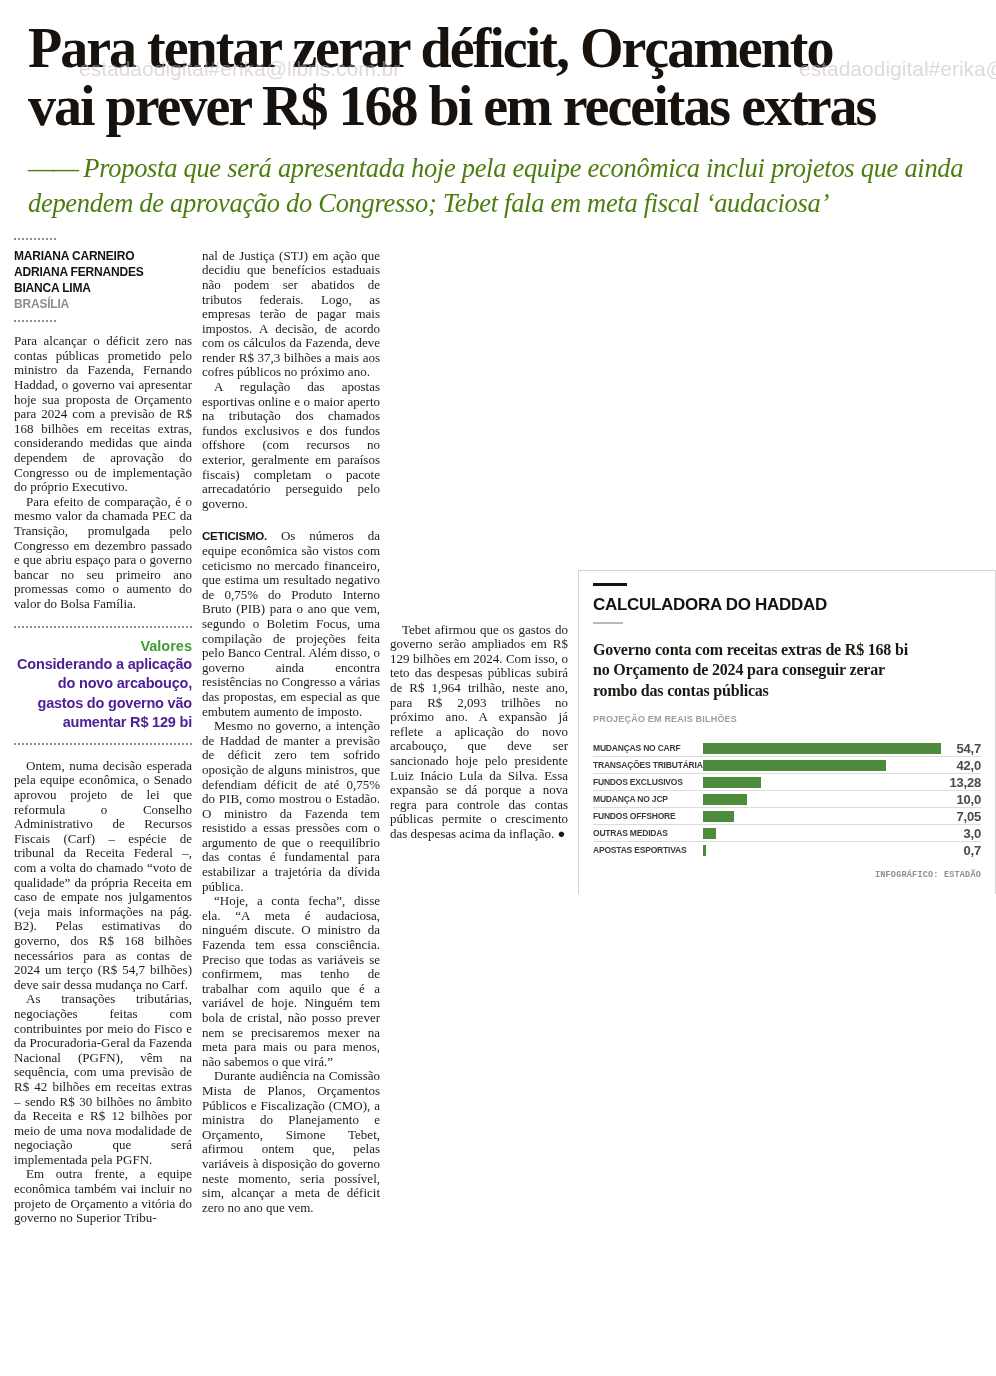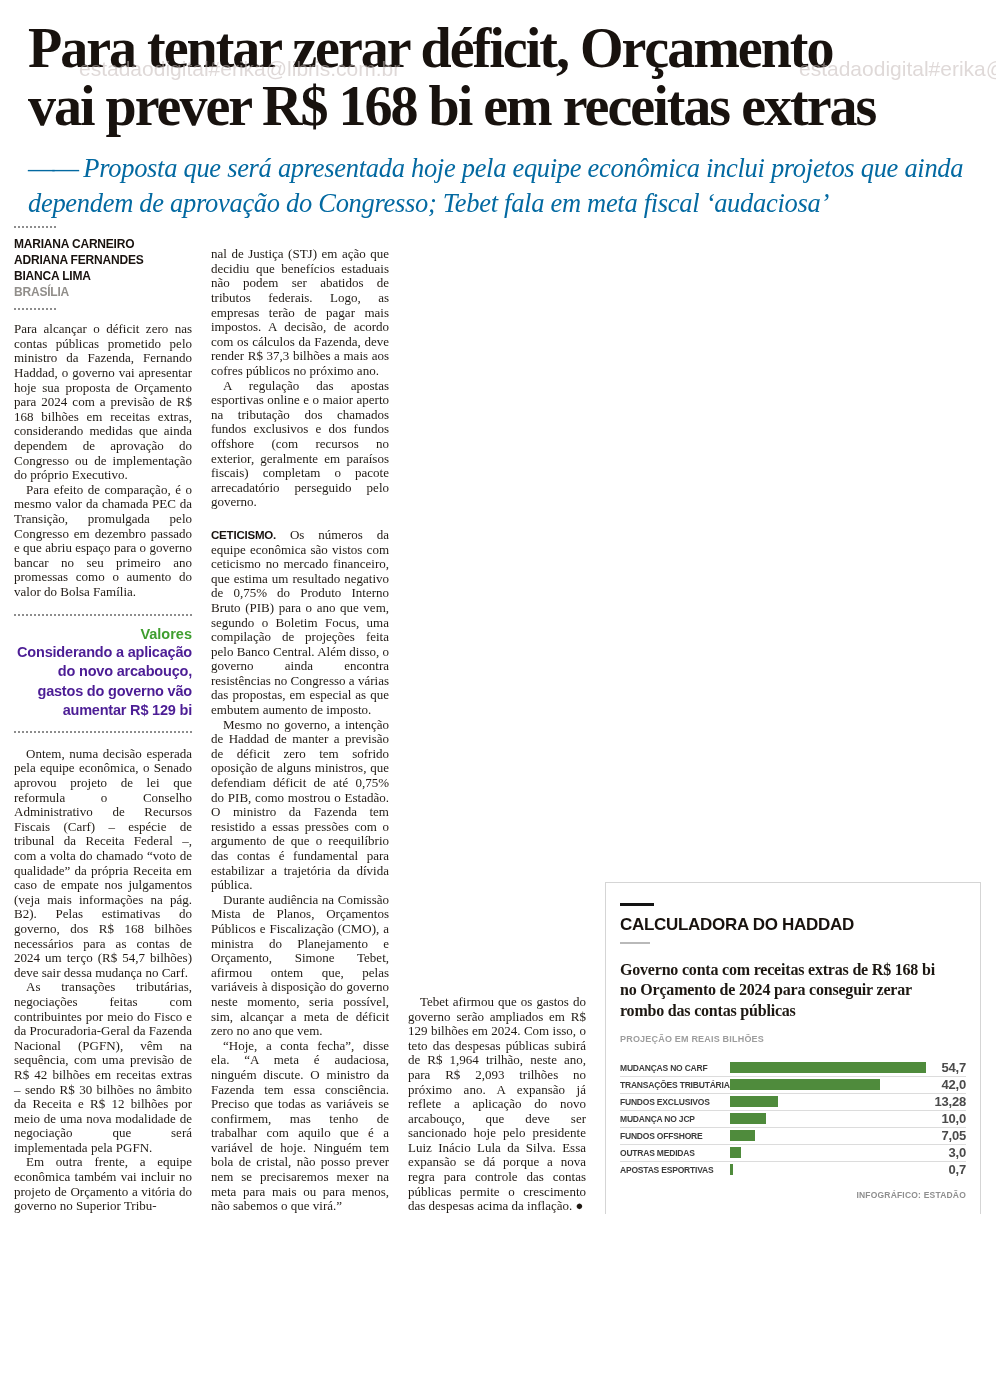--- a/index.html
+++ b/index.html
@@ -31,30 +31,30 @@
     line-height:1.03;
     letter-spacing:-2px;
     color:#18120e;
   }
   .deck{
     margin-top:16px;
     font-style:italic;
     font-size:26.5px;
     line-height:1.3;
     letter-spacing:-0.3px;
-    color:#0369a1;
+    color:#4d7c0f;
   }
   .deck .dash{font-style:normal;letter-spacing:-2px;}
   
   .content{
     display:flex;
-    gap:19px;
+    gap:10px;
     padding:0 14px;
-    margin-top:6px;
-    align-items:flex-end;
+    margin-top:18px;
+    align-items:center;
   }
   .col{
     width:178px;flex:none;
     font-size:13px;
     line-height:14.6px;
     text-align:justify;
     color:#201a14;
   }
   .col p{margin:0;}
   .col p.ind{text-indent:12px;}
@@ -94,23 +94,23 @@
   
   .footnote{margin-top:18px;text-align:left;}
   .footnote-rule{width:34px;border-top:2px solid #131313;margin-bottom:7px;}
   .footnote-text{
     font-family:"Liberation Sans", sans-serif;
     font-weight:700;font-size:10.5px;line-height:1.5;
     letter-spacing:-0.1px;color:#18120e;
   }
   
   .chartbox{
-    width:376px;flex:none;
+    width:418px;flex:none;
     border:1px solid #d5d5d5;border-bottom:none;
-    padding:20px 14px 14px 14px;
+    padding:12px 14px 14px 14px;
     box-sizing:border-box;
     background:#fff;
   }
   .chart-toprule{width:34px;border-top:3px solid #131313;margin-bottom:9px;}
   .chart-title{
     font-family:"Liberation Sans", sans-serif;
     font-weight:700;font-size:17px;letter-spacing:-0.3px;color:#18120e;
   }
   .chart-title-underline{width:30px;border-top:2px solid #b9b9b9;margin:7px 0 16px 0;}
   .chart-sub{
@@ -134,21 +134,21 @@
   }
   .ctrack{flex:1;height:11px;}
   .cbar{height:100%;}
   .cval{
     width:40px;flex:none;text-align:right;
     font-family:"Liberation Sans", sans-serif;
     font-weight:700;font-size:13px;letter-spacing:-0.2px;color:#4a4a4a;
   }
   .chart-credit{
     margin-top:12px;text-align:right;
-    font-family:Liberation Sans, sans-serif;
+    font-family:Liberation Mono, monospace;
     font-weight:700;font-size:8.5px;letter-spacing:0.2px;color:#8f8f8f;
   }
 </style>
 </head>
 <body>
 
 <div class="page">
 
   <div class="wm left">estadaodigital#erika@libris.com.br</div>
   <div class="wm right">estadaodigital#erika@l</div>
@@ -195,22 +195,22 @@
           <p class="ind">As transações tributárias, negociações feitas com contribuintes por meio do Fisco e da Procuradoria-Geral da Fazenda Nacional (PGFN), vêm na sequência, com uma previsão de R$ 42 bilhões em receitas extras – sendo R$ 30 bilhões no âmbito da Receita e R$ 12 bilhões por meio de uma nova modalidade de negociação que será implementada pela PGFN.</p>
           <p class="ind">Em outra frente, a equipe econômica também vai incluir no projeto de Orçamento a vitória do governo no Superior Tribu-</p>
         </div>
     </div>
 
     <div class="col">
         <p>nal de Justiça (STJ) em ação que decidiu que benefícios estaduais não podem ser abatidos de tributos federais. Logo, as empresas terão de pagar mais impostos. A decisão, de acordo com os cálculos da Fazenda, deve render R$ 37,3 bilhões a mais aos cofres públicos no próximo ano.</p>
         <p class="ind">A regulação das apostas esportivas online e o maior aperto na tributação dos chamados fundos exclusivos e dos fundos offshore (com recursos no exterior, geralmente em paraísos fiscais) completam o pacote arrecadatório perseguido pelo governo.</p>
         <p class="sect"><strong class="lead">CETICISMO.</strong> Os números da equipe econômica são vistos com ceticismo no mercado financeiro, que estima um resultado negativo de 0,75% do Produto Interno Bruto (PIB) para o ano que vem, segundo o Boletim Focus, uma compilação de projeções feita pelo Banco Central. Além disso, o governo ainda encontra resistências no Congresso a várias das propostas, em especial as que embutem aumento de imposto.</p>
         <p class="ind">Mesmo no governo, a intenção de Haddad de manter a previsão de déficit zero tem sofrido oposição de alguns ministros, que defendiam déficit de até 0,75% do PIB, como mostrou o Estadão. O ministro da Fazenda tem resistido a essas pressões com o argumento de que o reequilíbrio das contas é fundamental para estabilizar a trajetória da dívida pública.</p>
+        <p class="ind">“Hoje, a conta fecha”, disse ela. “A meta é audaciosa, ninguém discute. O ministro da Fazenda tem essa consciência. Preciso que todas as variáveis se confirmem, mas tenho de trabalhar com aquilo que é a variável de hoje. Ninguém tem bola de cristal, não posso prever nem se precisaremos mexer na meta para mais ou para menos, não sabemos o que virá.”</p>
         <p class="ind">Durante audiência na Comissão Mista de Planos, Orçamentos Públicos e Fiscalização (CMO), a ministra do Planejamento e Orçamento, Simone Tebet, afirmou ontem que, pelas variáveis à disposição do governo neste momento, seria possível, sim, alcançar a meta de déficit zero no ano que vem.</p>
-        <p class="ind">“Hoje, a conta fecha”, disse ela. “A meta é audaciosa, ninguém discute. O ministro da Fazenda tem essa consciência. Preciso que todas as variáveis se confirmem, mas tenho de trabalhar com aquilo que é a variável de hoje. Ninguém tem bola de cristal, não posso prever nem se precisaremos mexer na meta para mais ou para menos, não sabemos o que virá.”</p>
       </div>
 
     <div class="col">
       <div>
           <p class="ind">Tebet afirmou que os gastos do governo serão ampliados em R$ 129 bilhões em 2024. Com isso, o teto das despesas públicas subirá de R$ 1,964 trilhão, neste ano, para R$ 2,093 trilhões no próximo ano. A expansão já reflete a aplicação do novo arcabouço, que deve ser sancionado hoje pelo presidente Luiz Inácio Lula da Silva. Essa expansão se dá porque a nova regra para controle das contas públicas permite o crescimento das despesas acima da inflação. ●</p>
         </div>
     </div>
 
     <div class="chartbox">
       <div class="chart-toprule"></div>

